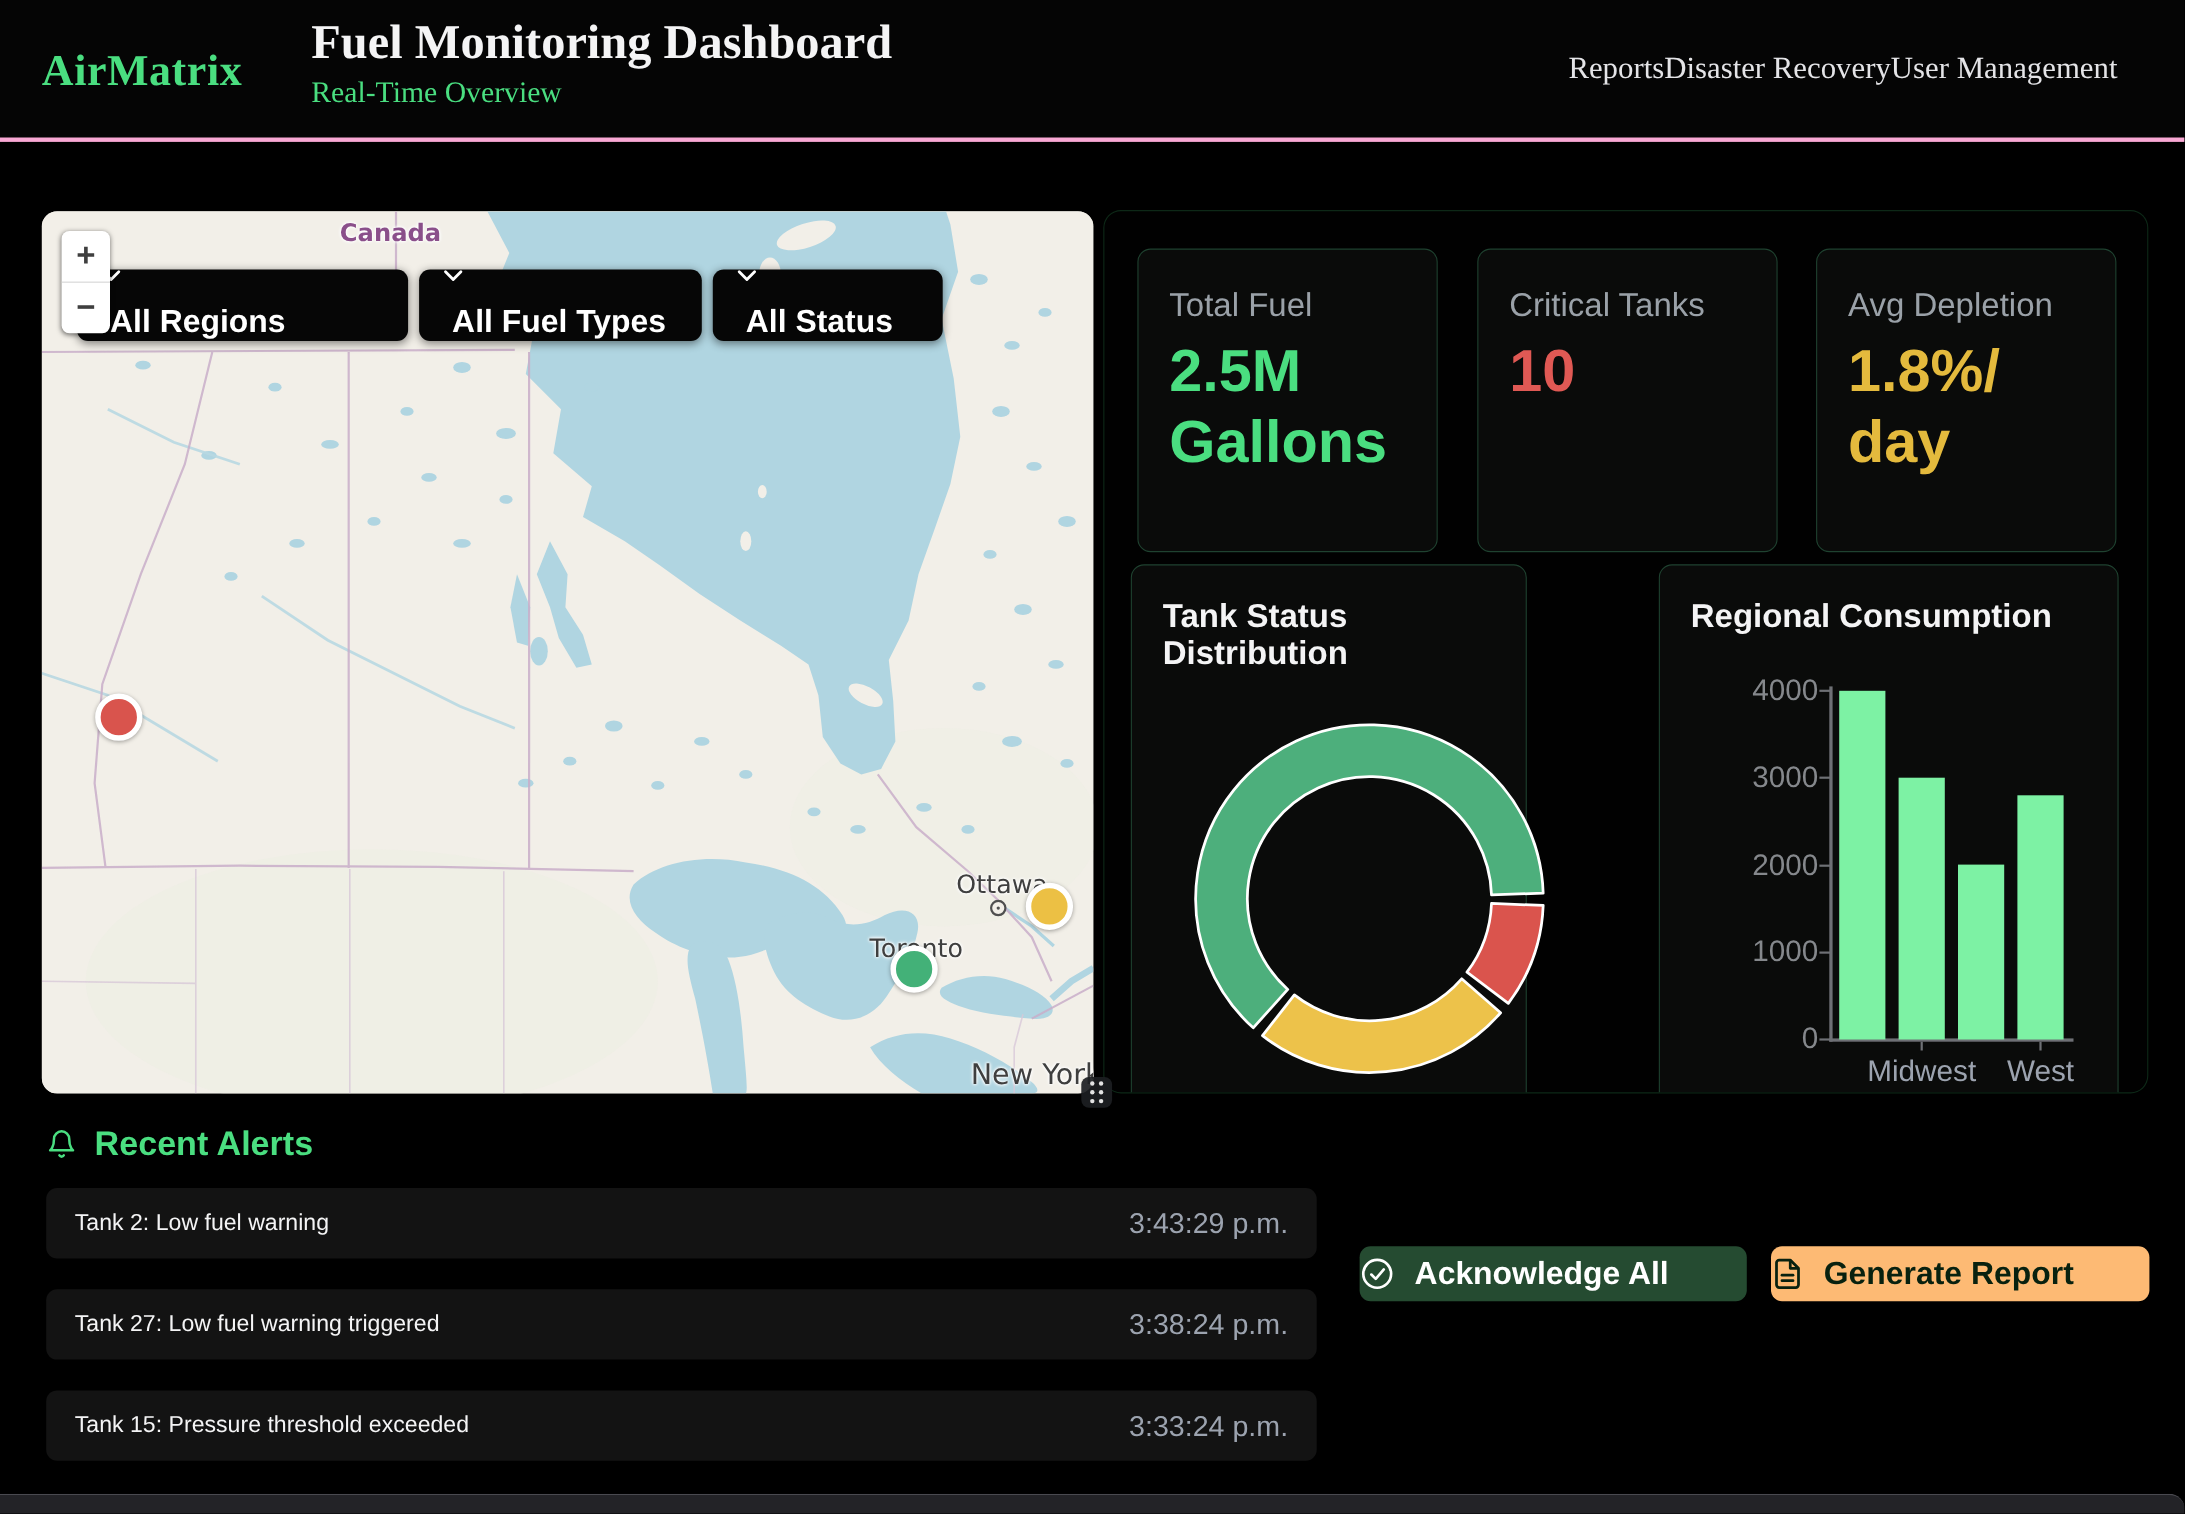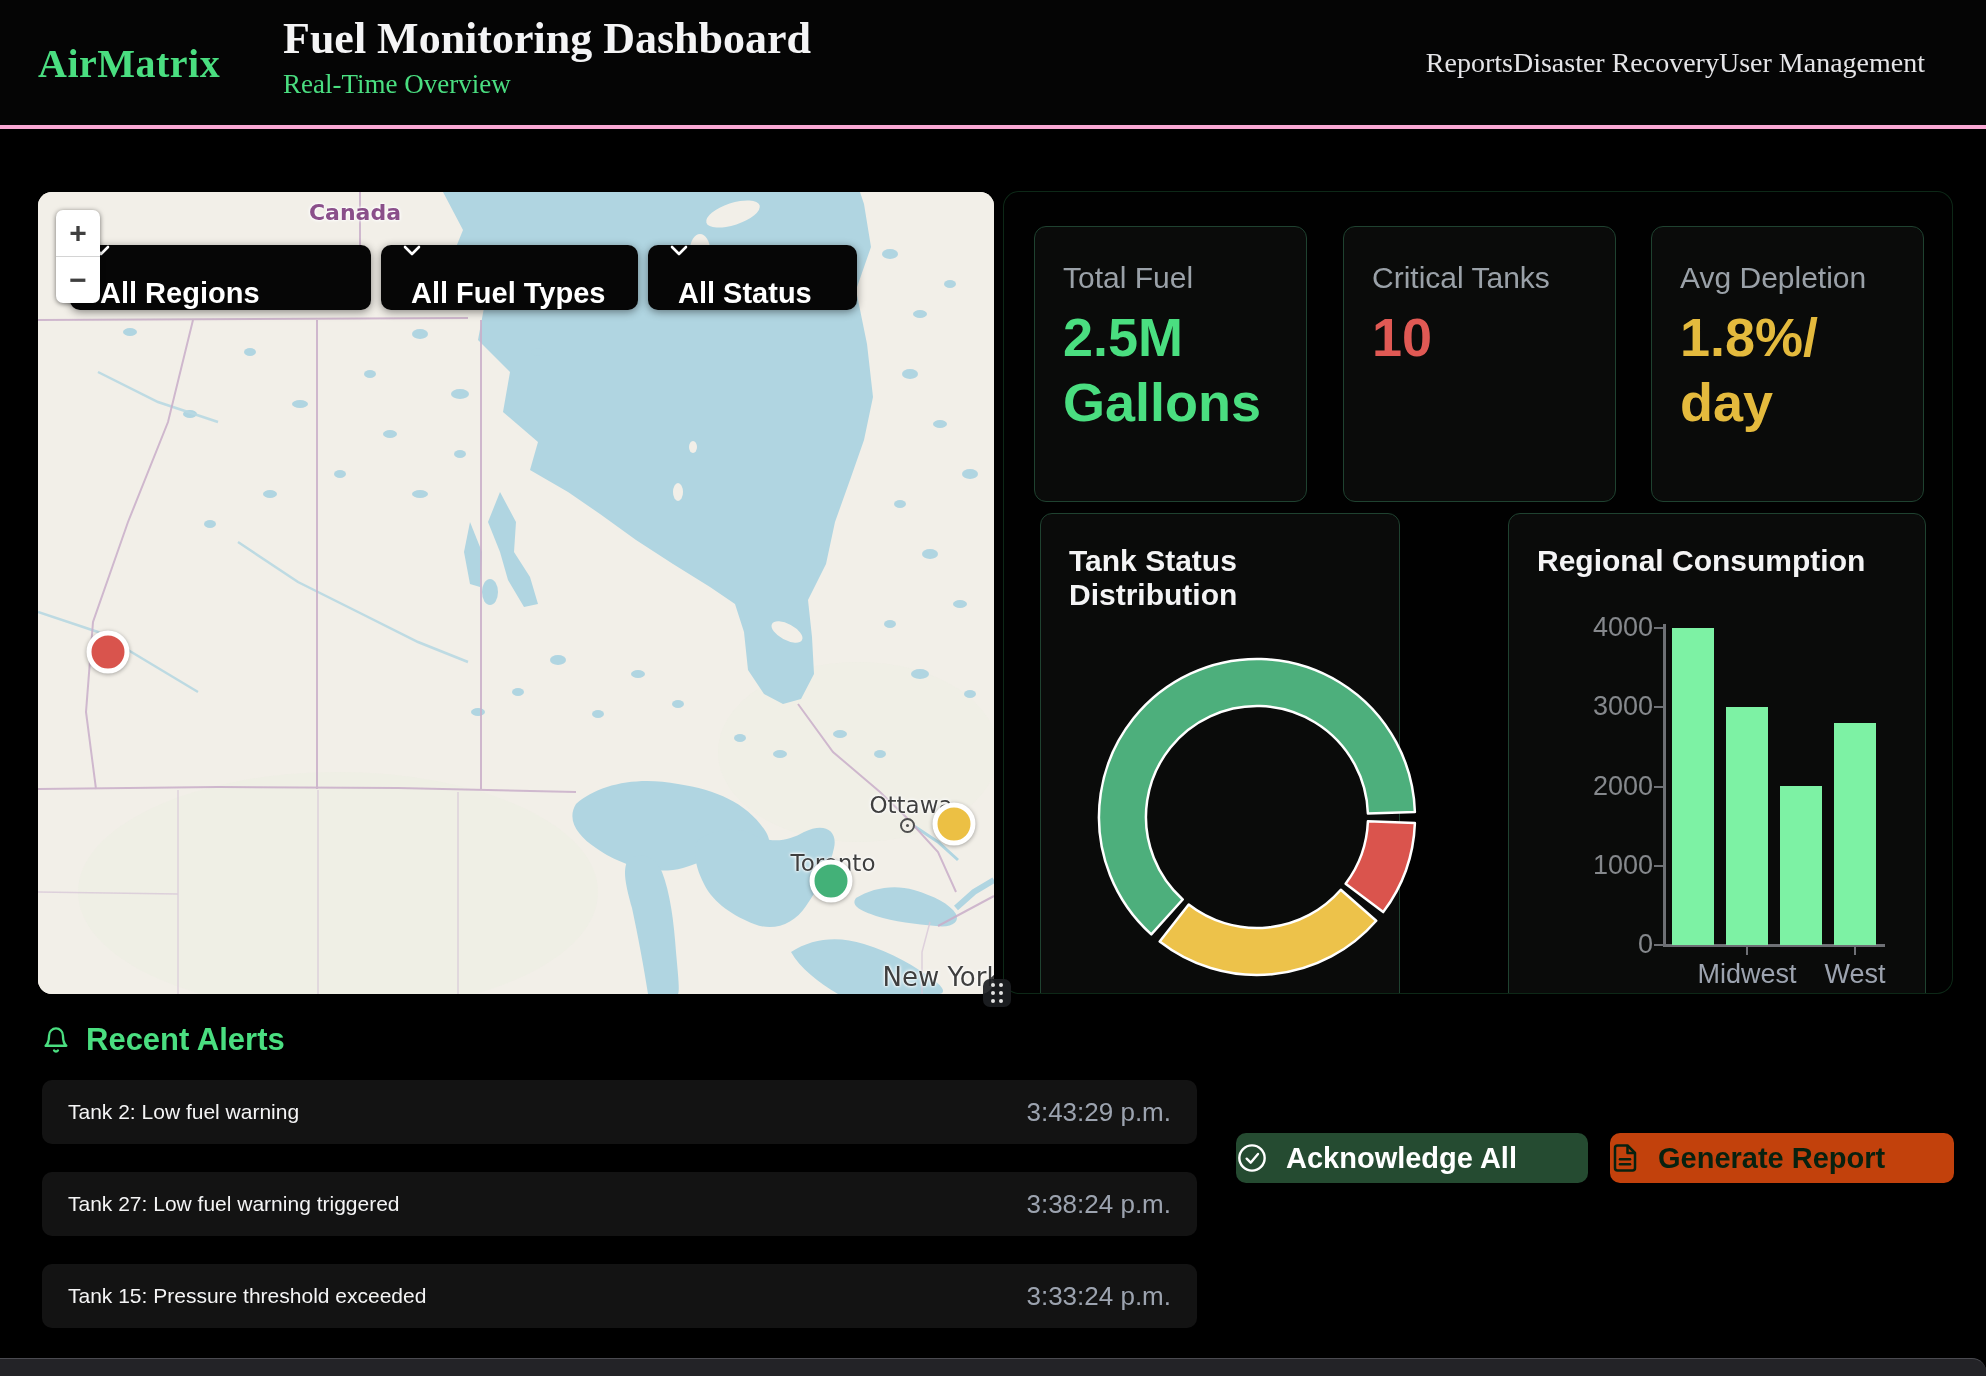--- a/index.html
+++ b/index.html
@@ -75,21 +75,21 @@
       border-radius:10px;display:flex;align-items:center;justify-content:space-between;
       padding:0 26px;box-sizing:border-box;}
   .alert-msg{font-size:21px;color:#f4f4f5;}
   .alert-time{font-size:26px;color:#9ca3af;}
 
   
   .action-btn{position:absolute;top:1133px;height:50px;border-radius:10px;display:flex;
       align-items:center;gap:18px;cursor:pointer;box-sizing:border-box;}
   #ack-btn{left:1236px;width:352px;background:#254b31;}
   #ack-btn span{font-size:29px;font-weight:600;color:#fff;}
-  #gen-btn{left:1610px;width:344px;background:#c2410c;}
+  #gen-btn{left:1610px;width:344px;background:#fdba74;}
   #gen-btn span{font-size:29px;font-weight:bold;color:#08210f;}
 
   
   #bottom-bar{left:0;top:1358px;width:1986px;height:18px;background:#232327;
       border-top:1px solid #4a4a50;border-top-right-radius:14px;}
 </style>
 </head>
 <body>
 
 <div id="header">
@@ -277,21 +277,21 @@
     </div>
   </div>
   <div class="card stat-card" style="left:647px;">
     <div class="stat-label">Avg Depletion</div>
     <div class="stat-value" style="color: rgb(228, 186, 61);">
       <span>1.8%/</span>
       <span>day</span>
     </div>
   </div>
 
-  <div class="card chart-card" style="left:36px;width:360px;">
+  <div class="card chart-card" style="left:24px;width:360px;">
     <div class="card-title">Tank Status Distribution</div>
     <svg id="donut" width="344" height="344" viewBox="0 0 344 344">
         <path d="M 66.3 289.4 A 158 158 0 1 1 329.9 167.0 L 282.9 168.5 A 111 111 0 1 0 97.7 254.5 Z" fill="#4daf7c" stroke="#fff" stroke-width="2.5" stroke-linejoin="round"></path>
         <path d="M 329.9 178.1 A 158 158 0 0 1 298.2 267.1 L 260.6 238.8 A 111 111 0 0 0 282.9 176.3 Z" fill="#da544d" stroke="#fff" stroke-width="2.5" stroke-linejoin="round"></path>
         <path d="M 291.2 275.7 A 158 158 0 0 1 74.7 296.5 L 103.7 259.5 A 111 111 0 0 0 255.8 244.8 Z" fill="#edc24a" stroke="#fff" stroke-width="2.5" stroke-linejoin="round"></path>
       </svg>
   </div>
 
   <div class="card chart-card" style="left:504px;width:418px;">
     <div class="card-title">Regional Consumption</div>

